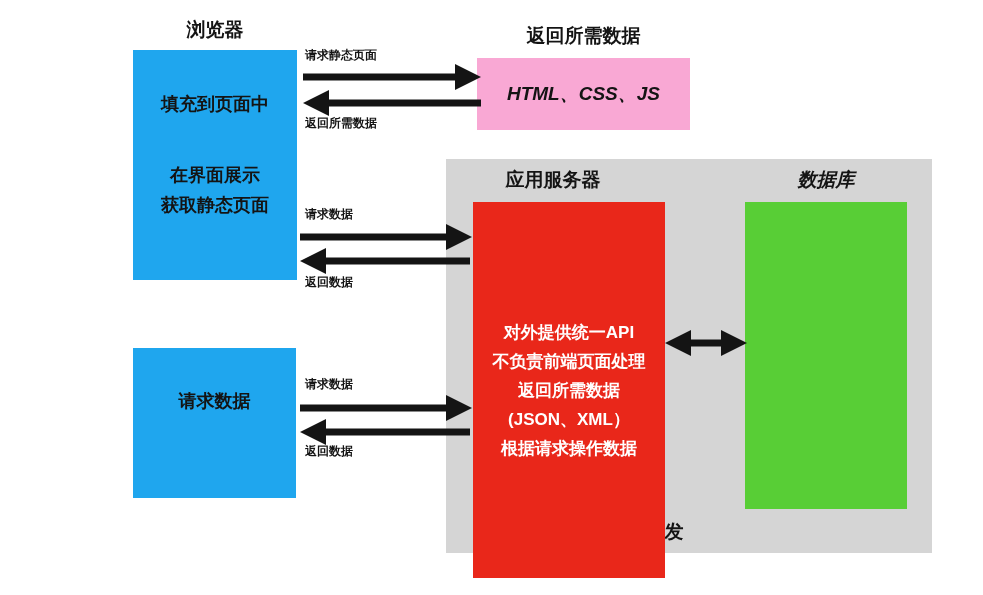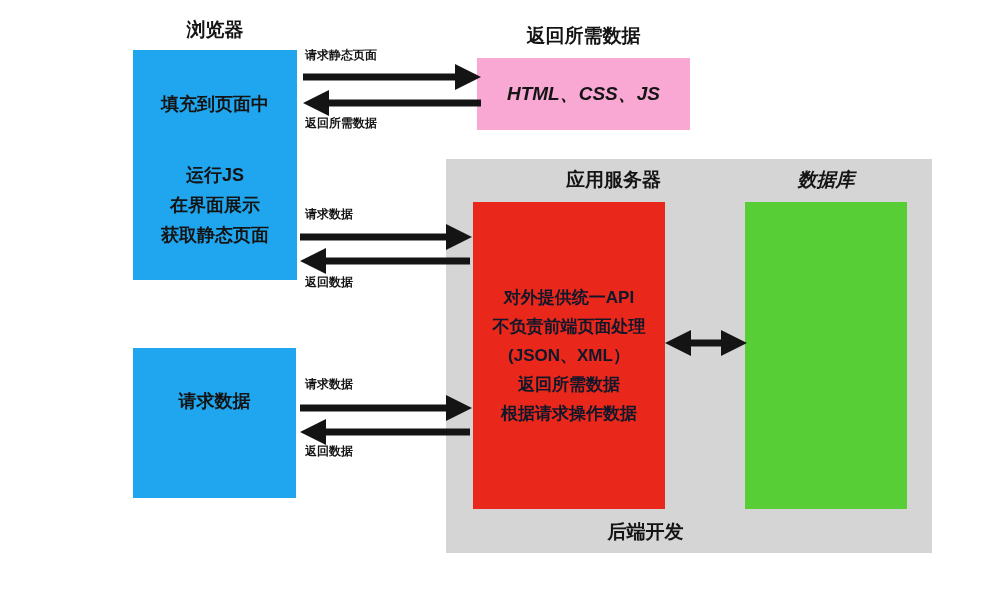--- a/index.html
+++ b/index.html
@@ -20,21 +20,21 @@
     align-items: center; justify-content: center;
     text-align: center;
   }
   .alabel { position: absolute; text-align: left; font-size: 12px; line-height: 22px; }
 
   
   .browser-box  { left:133px; top:50px;  width:164px; height:230px; }
   .static-box   { left:477px; top:58px;  width:213px; height:72px;  font-size:19px; }
   .app-box      { left:133px; top:348px; width:163px; height:150px; }
   .gray-region  { left:446px; top:159px; width:486px; height:394px; }
-  .red-box      { left:473px; top:202px; width:192px; height:307px; color:#0f172a; }
+  .red-box      { left:473px; top:202px; width:192px; height:376px; color:#ffffff; }
   .green-box    { left:745px; top:202px; width:162px; height:307px; }
 
   .browser-line1 { position:absolute; top:42px; left:0; width:100%; text-align:center; font-size:18px; }
   .browser-block { position:absolute; top:110px; left:0; width:100%; text-align:center; font-size:18px; line-height:30px; }
   .app-block     { position:absolute; top:38px; left:0; width:100%; text-align:center; font-size:18px; line-height:31px; }
   .redbox-line   { font-size:17px; line-height:29px; text-align:center; white-space:nowrap; }
 
   
   .arrow { position:absolute; height:26px; }
   .arrow .shaft {
@@ -55,48 +55,47 @@
 </style>
 </head>
 <body>
 
 <div class="canvas">
 
   <div class="abs gray-region" style="background: rgb(213, 213, 213);"></div>
 
   <div class="abs title" style="left:133px; top:18px; width:164px;">浏览器</div>
   <div class="abs title" style="left:477px; top:24px; width:213px;">返回所需数据</div>
-  <div class="abs title" style="left:469px; top:168px; width:192px;text-align:right;">应用服务器</div>
+  <div class="abs title" style="left:457px; top:168px; width:192px;">应用服务器</div>
   <div class="abs title" style="left:745px; top:168px; width:162px;font-style:italic;">数据库</div>
   <div class="abs title" style="left:446px; top:520px; width:399px;">后端开发</div>
 
   <div class="abs browser-box" style="background: rgb(31, 166, 238);">
     <div class="browser-line1">填充到页面中</div>
     <div class="browser-block">
-      <div>运行JS</div>
       <div>在界面展示</div>
       <div>获取静态页面</div>
     </div>
   </div>
 
   <div class="abs box static-box" style="background: #f9a8d4; font-style: italic;">
     <div>HTML、CSS、JS</div>
   </div>
 
   <div class="abs app-box" style="position: absolute; background: rgb(31, 166, 238);">
     <div class="app-block">
       <div>请求数据</div>
     </div>
   </div>
 
   <div class="abs box red-box" style="background: rgb(233, 39, 26);">
     <div class="redbox-line">对外提供统一API</div>
     <div class="redbox-line">不负责前端页面处理</div>
+    <div class="redbox-line">返回所需数据</div>
     <div class="redbox-line">(JSON、XML）</div>
-    <div class="redbox-line">返回所需数据</div>
     <div class="redbox-line">根据请求操作数据</div>
   </div>
 
   <div class="abs green-box" style="background: rgb(88, 206, 54);"></div>
 
   <div class="arrow right" style="left:303px; top:64px; width:178px;">
     <div class="shaft"></div>
     <div class="head r"></div>
   </div>
   <div class="arrow left" style="left:303px; top:90px; width:178px;">

